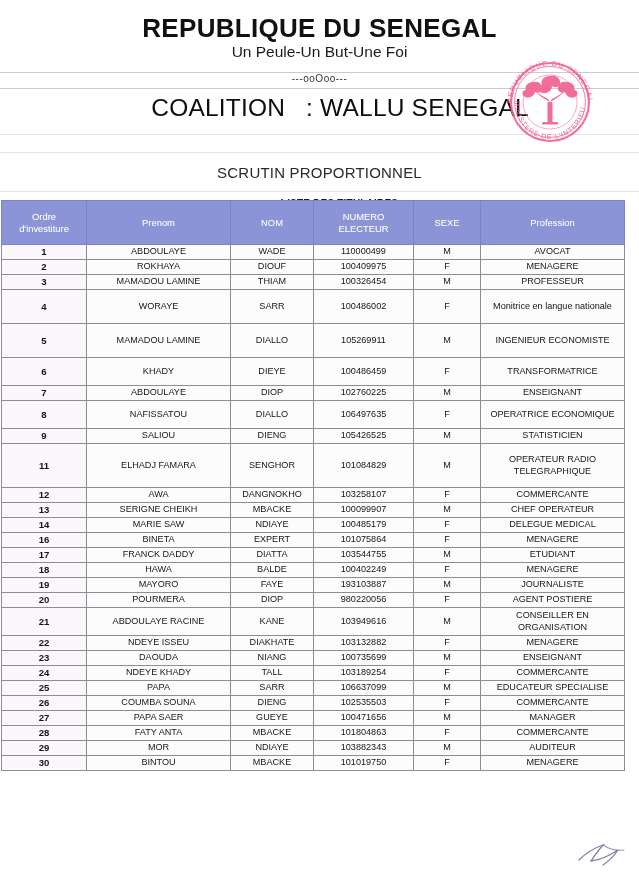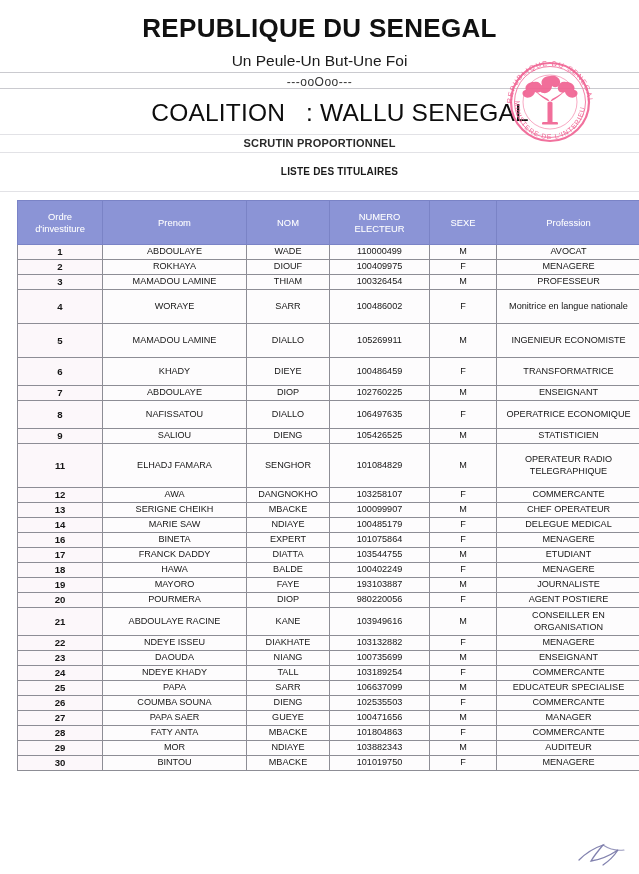--- a/index.html
+++ b/index.html
@@ -24,43 +24,43 @@
   .title-main {
     font-size: 26px;
     font-weight: bold;
     letter-spacing: 0.3px;
     line-height: 1.1;
     color: #111;
   }
   .title-sub {
     font-size: 15.5px;
     font-weight: normal;
-    margin-top: 9px;
+    margin-top: 0;
     color: #1b1b1b;
   }
   .ornament {
-    font-size: 12px;
-    margin-top: 5px;
+    font-size: 10px;
+    margin-top: 12px;
     letter-spacing: 0.5px;
     color: #333;
   }
   .title-coalition {
     font-size: 24.5px;
     font-weight: normal;
     margin-top: 10px;
     letter-spacing: 0.2px;
     color: #0d0d0d;
     white-space: pre;
     padding-left: 41px;
   }
   .scrutin {
-    font-size: 11px;
-    font-weight: bold;
+    font-size: 15px;
+    font-weight: normal;
     letter-spacing: 0.2px;
-    margin-top: 10px;
+    margin-top: 42px;
     color: #2a2a2a;
   }
   .liste-titulaires {
     font-size: 10px;
     font-weight: bold;
     letter-spacing: 0.2px;
     margin-top: 17px;
     color: #1a1a1a;
     margin-left: 40px;
   }
@@ -80,21 +80,21 @@
   .stamp {
     position: absolute;
     left: 498px; top: 52px;
     width: 104px; height: 100px;
     pointer-events: none;
   }
 
   
   .table-wrap {
     position: absolute;
-    left: 17px; top: 200px;
+    left: 1px; top: 200px;
     width: 623px;
   }
   table.roster {
     width: 623px;
     border-collapse: collapse;
     table-layout: fixed;
     font-size: 9.1px;
   }
   table.roster th, table.roster td {
     border: 1px solid #8d8d95;

